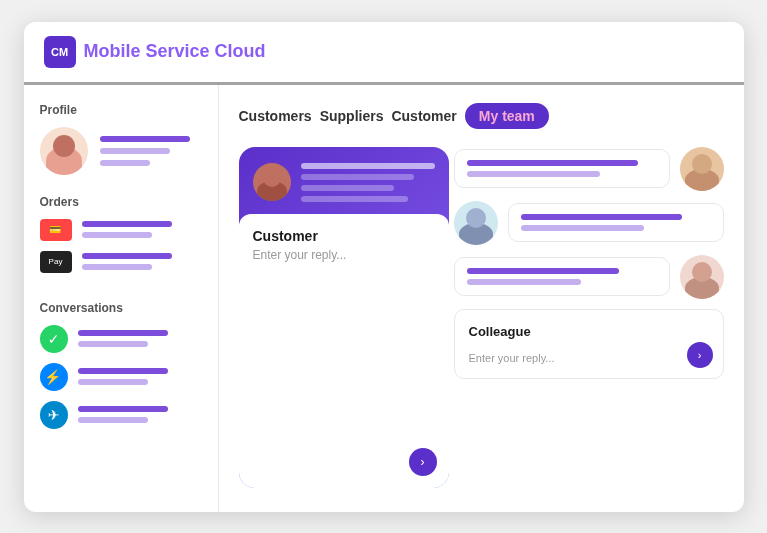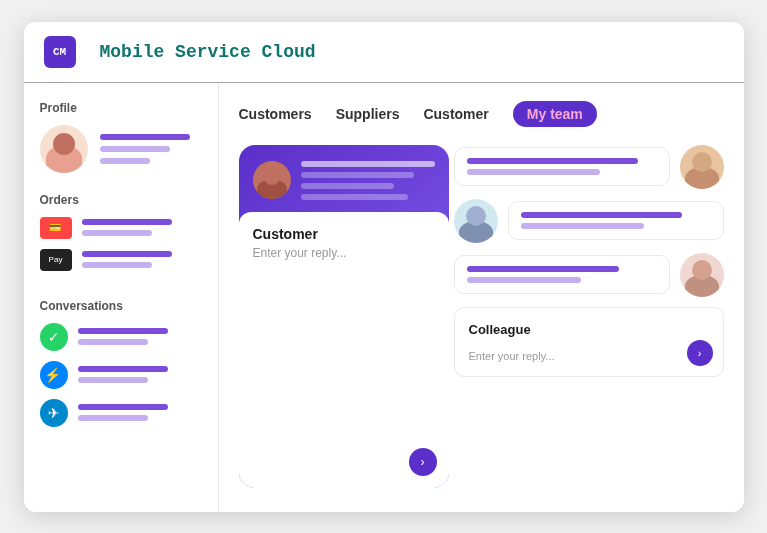--- a/index.html
+++ b/index.html
@@ -20,42 +20,41 @@
       box-shadow: 0 4px 24px rgba(0,0,0,0.15);
       overflow: hidden;
       display: flex;
       flex-direction: column;
     }
     
     .header {
       display: flex;
       align-items: center;
       padding: 14px 20px;
-      border-bottom: 1px solid #a3a3a3;
+      border-bottom: 3px solid #a3a3a3;
       background: #fff;
-      gap: 24px;
-      font-family: Liberation Mono, monospace;
+      gap: 8px;
     }
     .logo-icon {
       width: 32px;
       height: 32px;
       background: #5b2fc9;
       border-radius: 6px;
       display: flex;
       align-items: center;
       justify-content: center;
       color: #fff;
       font-weight: bold;
       font-size: 11px;
       flex-shrink: 0;
     }
     .header-title {
       font-size: 18px;
       font-weight: 700;
-      color: #0f766e;
+      color: #8b5cf6;
     }
     
     .main-layout {
       display: flex;
       flex: 1;
       overflow: hidden;
     }
     
     .sidebar {
       width: 195px;
@@ -195,21 +194,21 @@
     
     .content {
       flex: 1;
       padding: 18px 20px;
       overflow: hidden;
     }
     
     .tabs {
       display: flex;
       align-items: center;
-      gap: 24px;
+      gap: 8px;
       margin-bottom: 18px;
     }
     .tab {
       font-size: 14px;
       font-weight: 600;
       color: #333;
       cursor: pointer;
       padding: 4px 0;
     }
     .tab-active {

